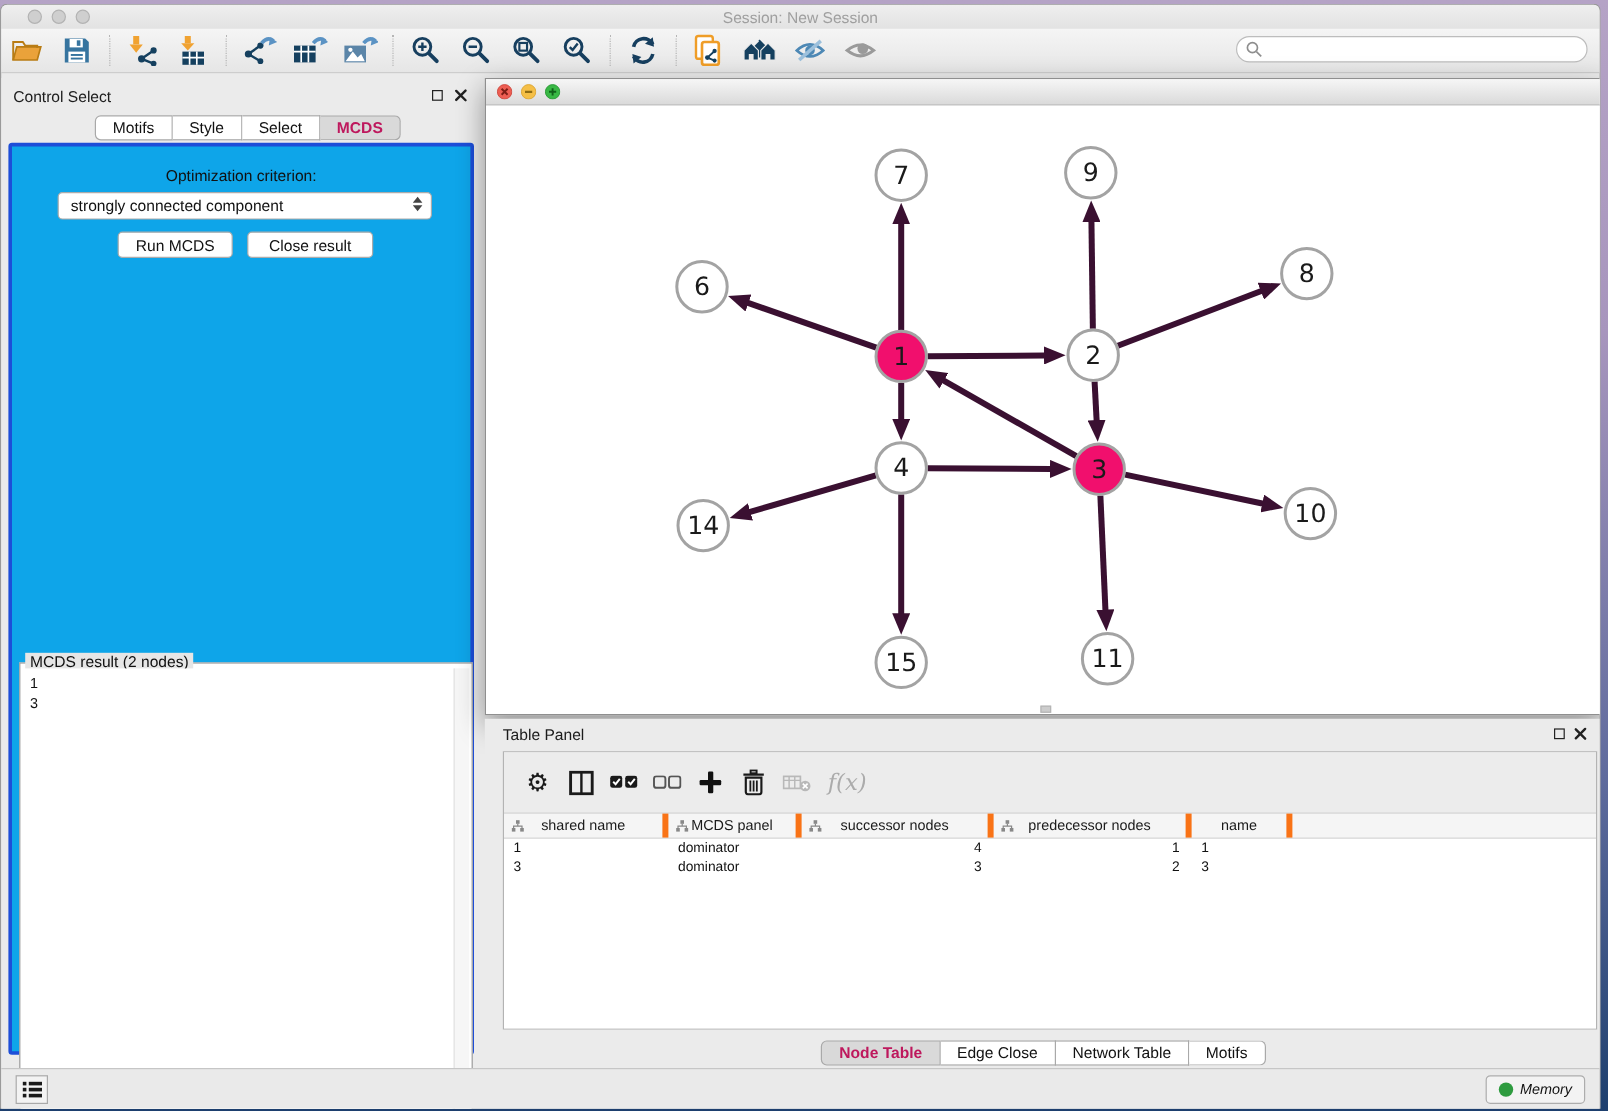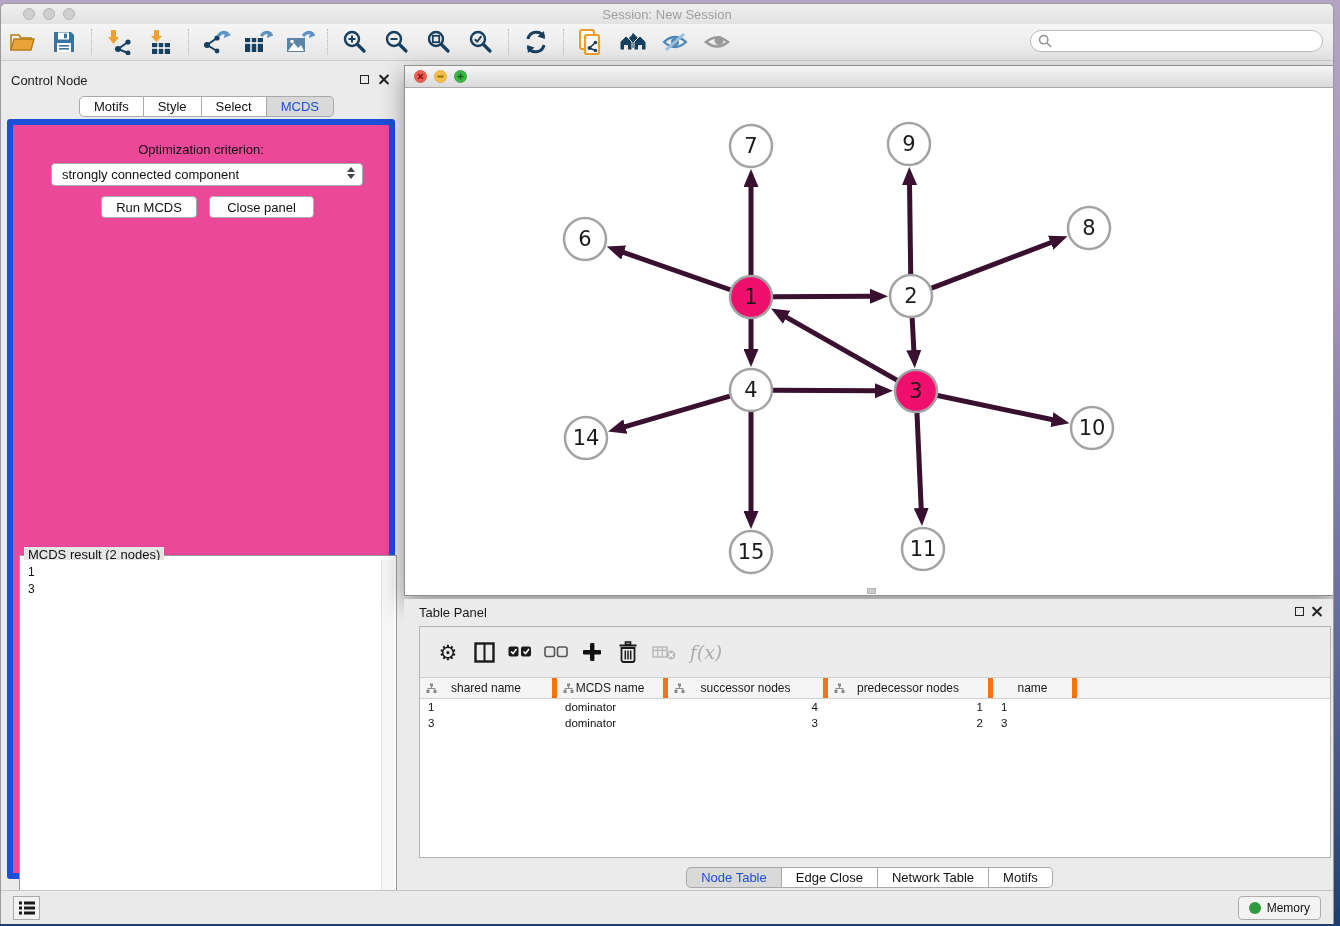--- a/index.html
+++ b/index.html
@@ -36,24 +36,24 @@
   .float-icon { position:absolute; width:9px; height:9px; border:1.6px solid #222; top:10px; }
   .close-icon { position:absolute; top:8px; width:12px; height:12px; }
   .close-icon:before,.close-icon:after { content:""; position:absolute; left:5px; top:0; width:2.4px; height:13px; background:#222; border-radius:1px; }
   .close-icon:before { transform:rotate(45deg);} .close-icon:after{ transform:rotate(-45deg);}
 
   .seg-tabs { position:absolute; display:flex; }
   .seg-tab { height:21px; font-size:13px; color:#111; background:#fff; border:1px solid #a9a9a9;
              border-left:none; display:flex; align-items:center; justify-content:center; padding:0 14px; }
   .seg-tab:first-child { border-left:1px solid #a9a9a9; border-radius:5px 0 0 5px; }
   .seg-tab:last-child { border-radius:0 5px 5px 0; }
-  .seg-tab.selected { background:#d9d9d9; color:#1d4ed8; }
+  .seg-tab.selected { background:#d9d9d9; color:#be185d;font-weight:bold; }
 
   .cp-inner { position:absolute; left:6px; top:54px; width:388px; height:760px;
-              background:#ec4899; border:6px solid #1d4ed8; border-radius:3px; }
+              background:#0ea5e9; border:3px solid #1d4ed8; border-radius:3px; }
   .opt-label { position:absolute; left:0; width:100%; top:17px; text-align:center; font-size:13px; color:#111; }
   .dropdown { position:absolute; left:38px; top:38px; width:312px; height:23px; background:#fff;
               border:1px solid #ababab; border-radius:4px; display:flex; align-items:center;
               font-size:13px; color:#111; padding-left:10px; }
   .dd-stepper { position:absolute; right:7px; top:3px; display:flex; flex-direction:column; gap:2px; }
   .dd-stepper i { width:0; height:0; border-left:4px solid transparent; border-right:4px solid transparent; }
   .dd-up { border-bottom:5px solid #444; } .dd-down { border-top:5px solid #444; }
   .cp-btn { position:absolute; top:71px; height:22px; background:#fff; border:1px solid #ababab;
             border-radius:4px; font-size:13px; color:#111; display:flex; align-items:center; justify-content:center; }
 
@@ -88,21 +88,21 @@
         font-size:12px; color:#1a1a1a; }
   .th svg { position:absolute; left:6px; top:5px; }
   .tbl-rows { position:absolute; left:0; top:72px; width:100%; bottom:0; background:#fff; }
   .tr { display:flex; height:16px; }
   .td { font-size:11.5px; color:#111; line-height:16px; overflow:hidden; }
   .td.left { text-align:left; padding-left:8px; } .td.right { text-align:right; padding-right:10px; }
 
   .tp-tabs { position:absolute; left:0; width:100%; top:268px; display:flex; justify-content:center; }
 
   
-  .status-bar { position:absolute; left:0; bottom:0; width:100%; height:34px; background:#eaeaea; border-top:1px solid #c6c6c6; }
+  .status-bar { position:absolute; left:0; bottom:0; width:100%; height:34px; background:#eaeaea; border-top:1px solid #c6c6c6;font-style:italic; }
   .list-btn { position:absolute; left:12px; top:5px; width:27px; height:24px; background:#f3f3f3; border:1px solid #a9a9a9;
               display:flex; align-items:center; justify-content:center; }
   .memory-btn { position:absolute; right:12px; top:5px; height:24px; background:#f3f3f3; border:1px solid #adadad;
                 border-radius:4px; display:flex; align-items:center; gap:6px; padding:0 10px; font-size:12px; color:#111; }
   .memory-dot { width:12px; height:12px; border-radius:50%; background:#2e9b3f; }
 </style>
 </head>
 <body>
 
 <div class="screen">
@@ -268,42 +268,42 @@
         <svg width="14" height="14" viewBox="0 0 14 14">
           <circle cx="5.7" cy="5.7" r="4.2" fill="none" stroke="#8e8e8e" stroke-width="1.4"></circle>
           <line x1="9" y1="9" x2="13" y2="13" stroke="#8e8e8e" stroke-width="1.4"></line>
         </svg>
         <input value="" placeholder="" style="">
       </div>
     </div>
 
     <div class="control-panel">
       <div class="panel-head">
-        <span class="panel-title">Control Node</span>
+        <span class="panel-title">Control Select</span>
         <span class="float-icon" style="left:359px;"></span>
         <span class="close-icon" style="left:377px;"></span>
       </div>
       <div class="seg-tabs" style="left:78px; top:31px;" id="cp-tabs">
           <div class="seg-tab">Motifs</div>
           <div class="seg-tab">Style</div>
           <div class="seg-tab">Select</div>
           <div class="seg-tab selected">MCDS</div>
         </div>
 
       <div class="cp-inner">
         <div class="opt-label">Optimization criterion:</div>
         <div class="dropdown">
           <span>strongly connected component</span>
           <span class="dd-stepper">
               <i class="dd-up"></i>
               <i class="dd-down"></i>
             </span>
         </div>
         <div class="cp-btn" style="left:88px; width:96px;">Run MCDS</div>
-        <div class="cp-btn" style="left:196px; width:105px;">Close panel</div>
+        <div class="cp-btn" style="left:196px; width:105px;">Close result</div>
 
         <div class="result-group">
           <span class="result-legend">MCDS result (2 nodes)</span>
           <div class="result-text" id="result-text">1
 3</div>
           <div class="result-scroll"></div>
         </div>
       </div>
     </div>
 
@@ -465,21 +465,21 @@
               </svg>
               <span>shared name</span>
             </div>
             <div class="th" style="width: 111px;">
               <svg width="11" height="11" viewBox="0 0 11 11">
                 <rect x="4" y="0.5" width="3" height="3" fill="#888"></rect>
                 <rect x="0.5" y="7" width="3" height="3" fill="#888"></rect>
                 <rect x="7.5" y="7" width="3" height="3" fill="#888"></rect>
                 <path d="M5.5 3.5 V5.5 M2 7 V5.5 H9 V7" fill="none" stroke="#888" stroke-width="1"></path>
               </svg>
-              <span>MCDS name</span>
+              <span>MCDS panel</span>
             </div>
             <div class="th" style="width: 160px;">
               <svg width="11" height="11" viewBox="0 0 11 11">
                 <rect x="4" y="0.5" width="3" height="3" fill="#888"></rect>
                 <rect x="0.5" y="7" width="3" height="3" fill="#888"></rect>
                 <rect x="7.5" y="7" width="3" height="3" fill="#888"></rect>
                 <path d="M5.5 3.5 V5.5 M2 7 V5.5 H9 V7" fill="none" stroke="#888" stroke-width="1"></path>
               </svg>
               <span>successor nodes</span>
             </div>

